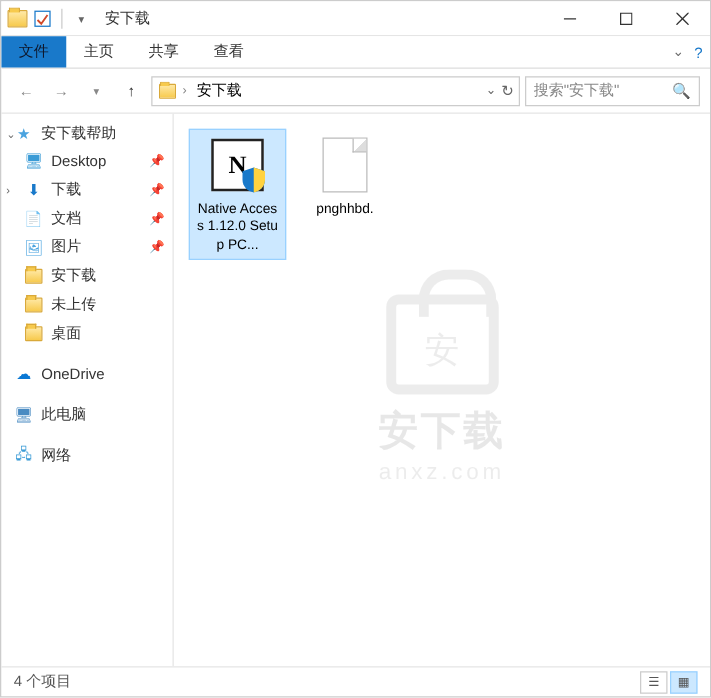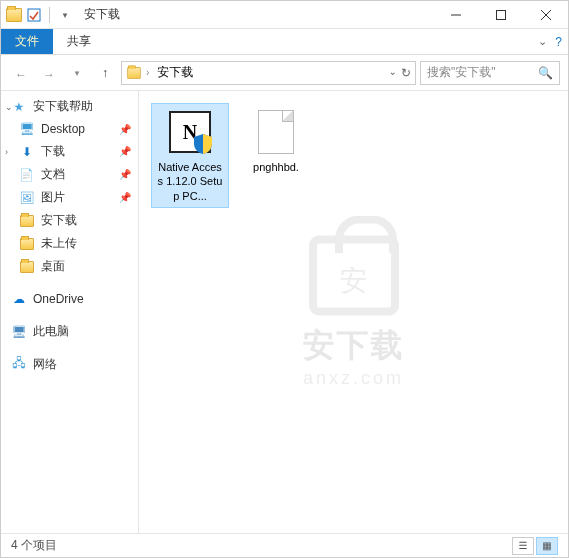--- a/index.html
+++ b/index.html
@@ -10,21 +10,21 @@
 .qat-icon { width: 18px; height: 18px; display: flex; align-items: center; justify-content: center; font-size: 11px; }
 .folder-ico { width: 16px; height: 14px; background: linear-gradient(#ffe9a6,#f7ca4d); border: 1px solid #d9a93a; border-radius: 1px; position: relative; }
 .folder-ico::before { content:""; position:absolute; top:-3px; left:0; width:7px; height:3px; background:#f7ca4d; border:1px solid #d9a93a; border-bottom:none; border-radius:1px 1px 0 0;}
 .title-text { font-size: 12px; margin-left: 6px; color: #333; }
 .sep { width:1px; height:16px; background:#ccc; margin:0 4px;}
 .winctrl { margin-left: auto; display: flex; }
 .winbtn { width: 45px; height: 28px; display: flex; align-items: center; justify-content: center; font-size: 10px; color: #333; }
 
 .ribbon { height: 26px; display: flex; align-items: stretch; border-bottom: 1px solid #ddd; background: #fff; }
 .tab { padding: 0 14px; font-size: 12px; display: flex; align-items: center; color: #333; }
-.tab.file { background: #1979ca; color: #fef9c3; }
+.tab.file { background: #1979ca; color: #0f172a; }
 .ribbon-right { margin-left: auto; display:flex; align-items:center; padding-right:6px; gap:8px;}
 .help-icon { color:#1979ca; font-size:12px;}
 
 .addrbar { height: 36px; display: flex; align-items: center; padding: 4px 8px; gap: 4px; border-bottom: 1px solid #e5e5e5; }
 .navbtn { width: 24px; height: 24px; display:flex; align-items:center; justify-content:center; color:#888; font-size:12px; border-radius:2px;}
 .navbtn.enabled { color:#333;}
 .addrbox { flex: 1; height: 24px; border: 1px solid #ccc; display: flex; align-items: center; padding: 0 4px; font-size: 12px; gap:4px;}
 .addrbox .crumb { padding: 0 4px; }
 .addrbox .chev { color:#888; font-size:10px;}
 .addr-actions { margin-left:auto; display:flex; gap:4px; color:#666;}
@@ -115,21 +115,23 @@
         <svg width="10" height="10">
           <line x1="0" y1="0" x2="10" y2="10" stroke="#333"></line>
           <line x1="10" y1="0" x2="0" y2="10" stroke="#333"></line>
         </svg>
       </div>
   </div>
 </div>
 
 <div class="ribbon">
   <div class="tab file">文件</div>
+  <div class="tab">主页</div>
   <div class="tab">共享</div>
+  <div class="tab">查看</div>
   <div class="ribbon-right">
     <span style="color:#666;font-size:11px;">⌄</span>
     <span class="help-icon">?</span>
   </div>
 </div>
 
 <div class="addrbar">
   <div class="navbtn">←</div>
   <div class="navbtn">→</div>
   <div class="navbtn" style="font-size:9px;">▾</div>

